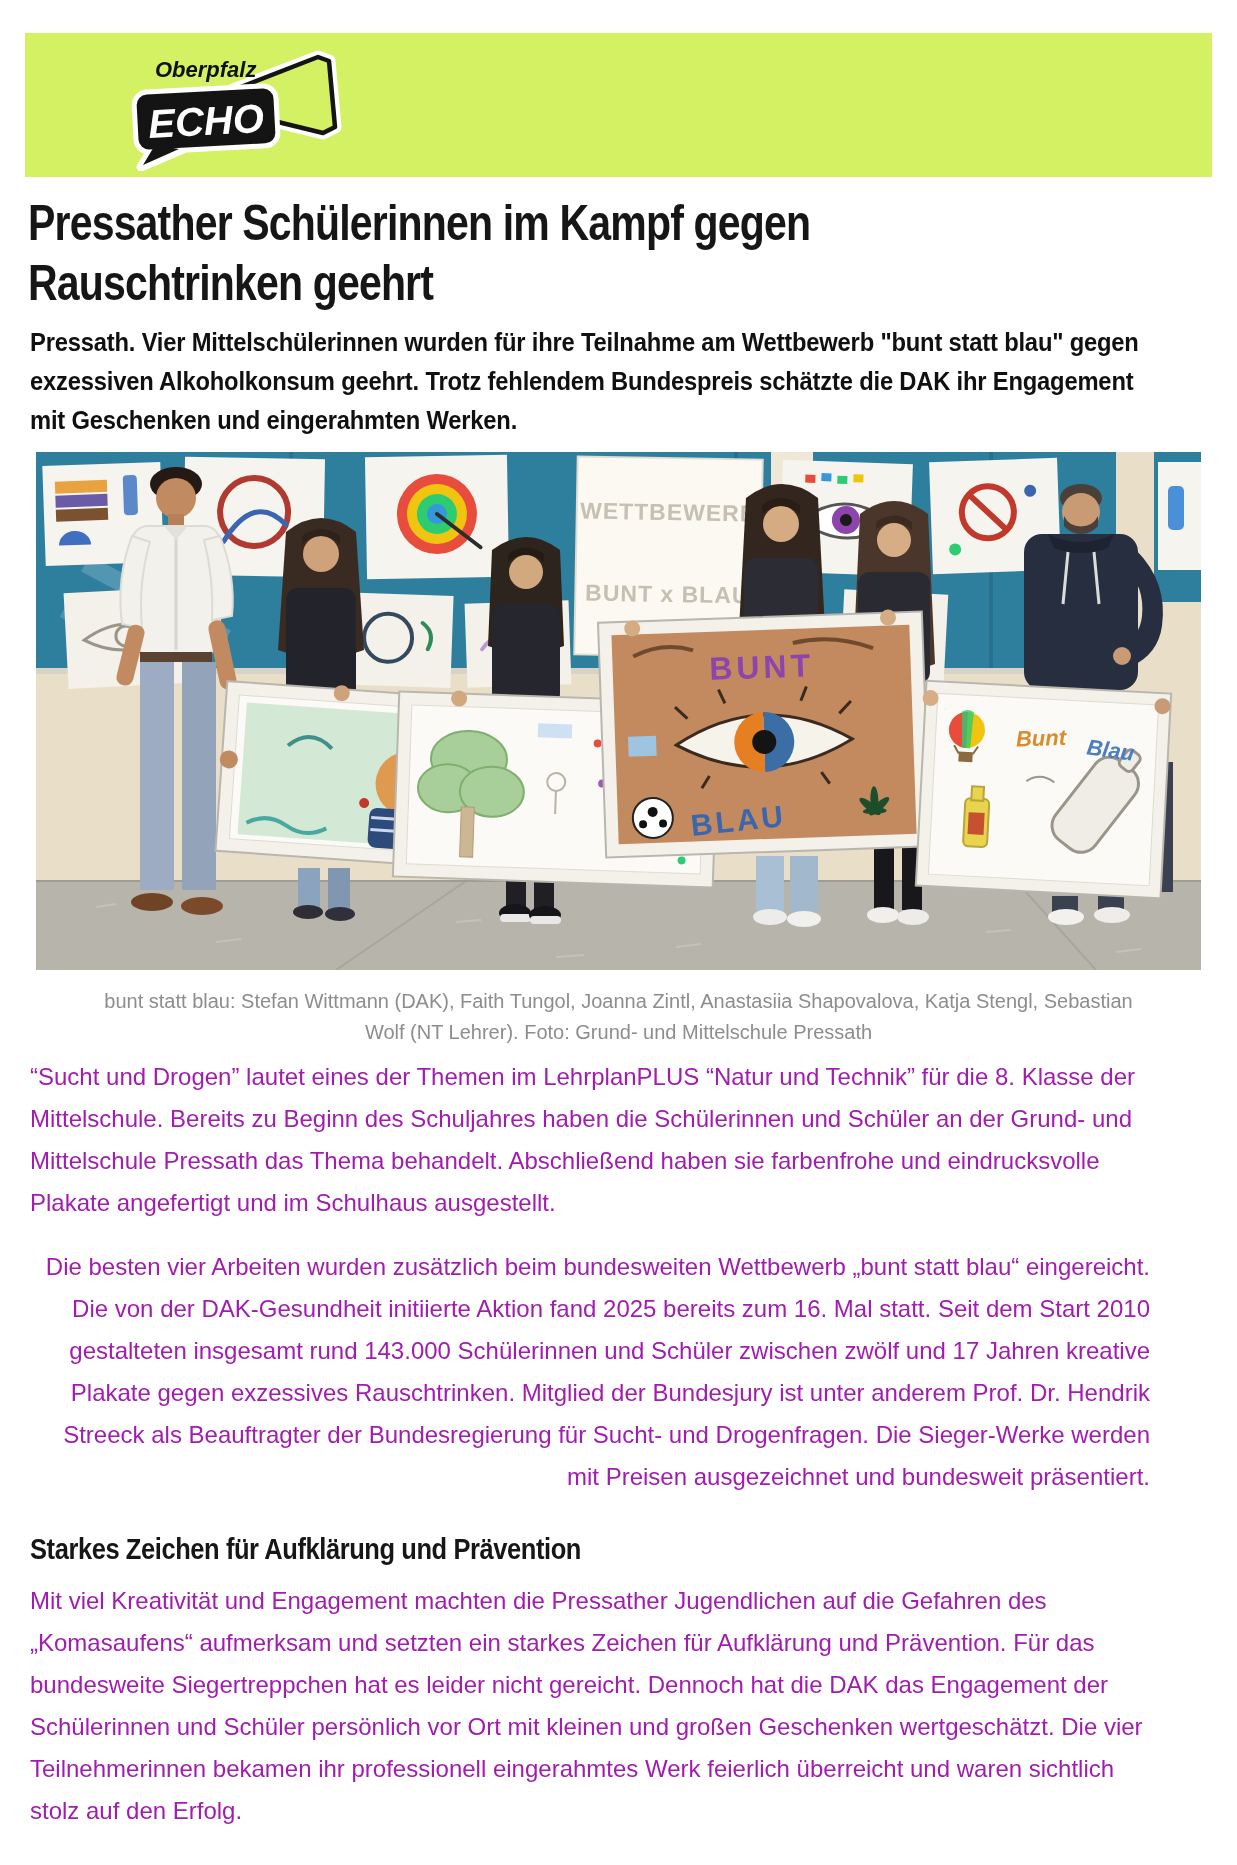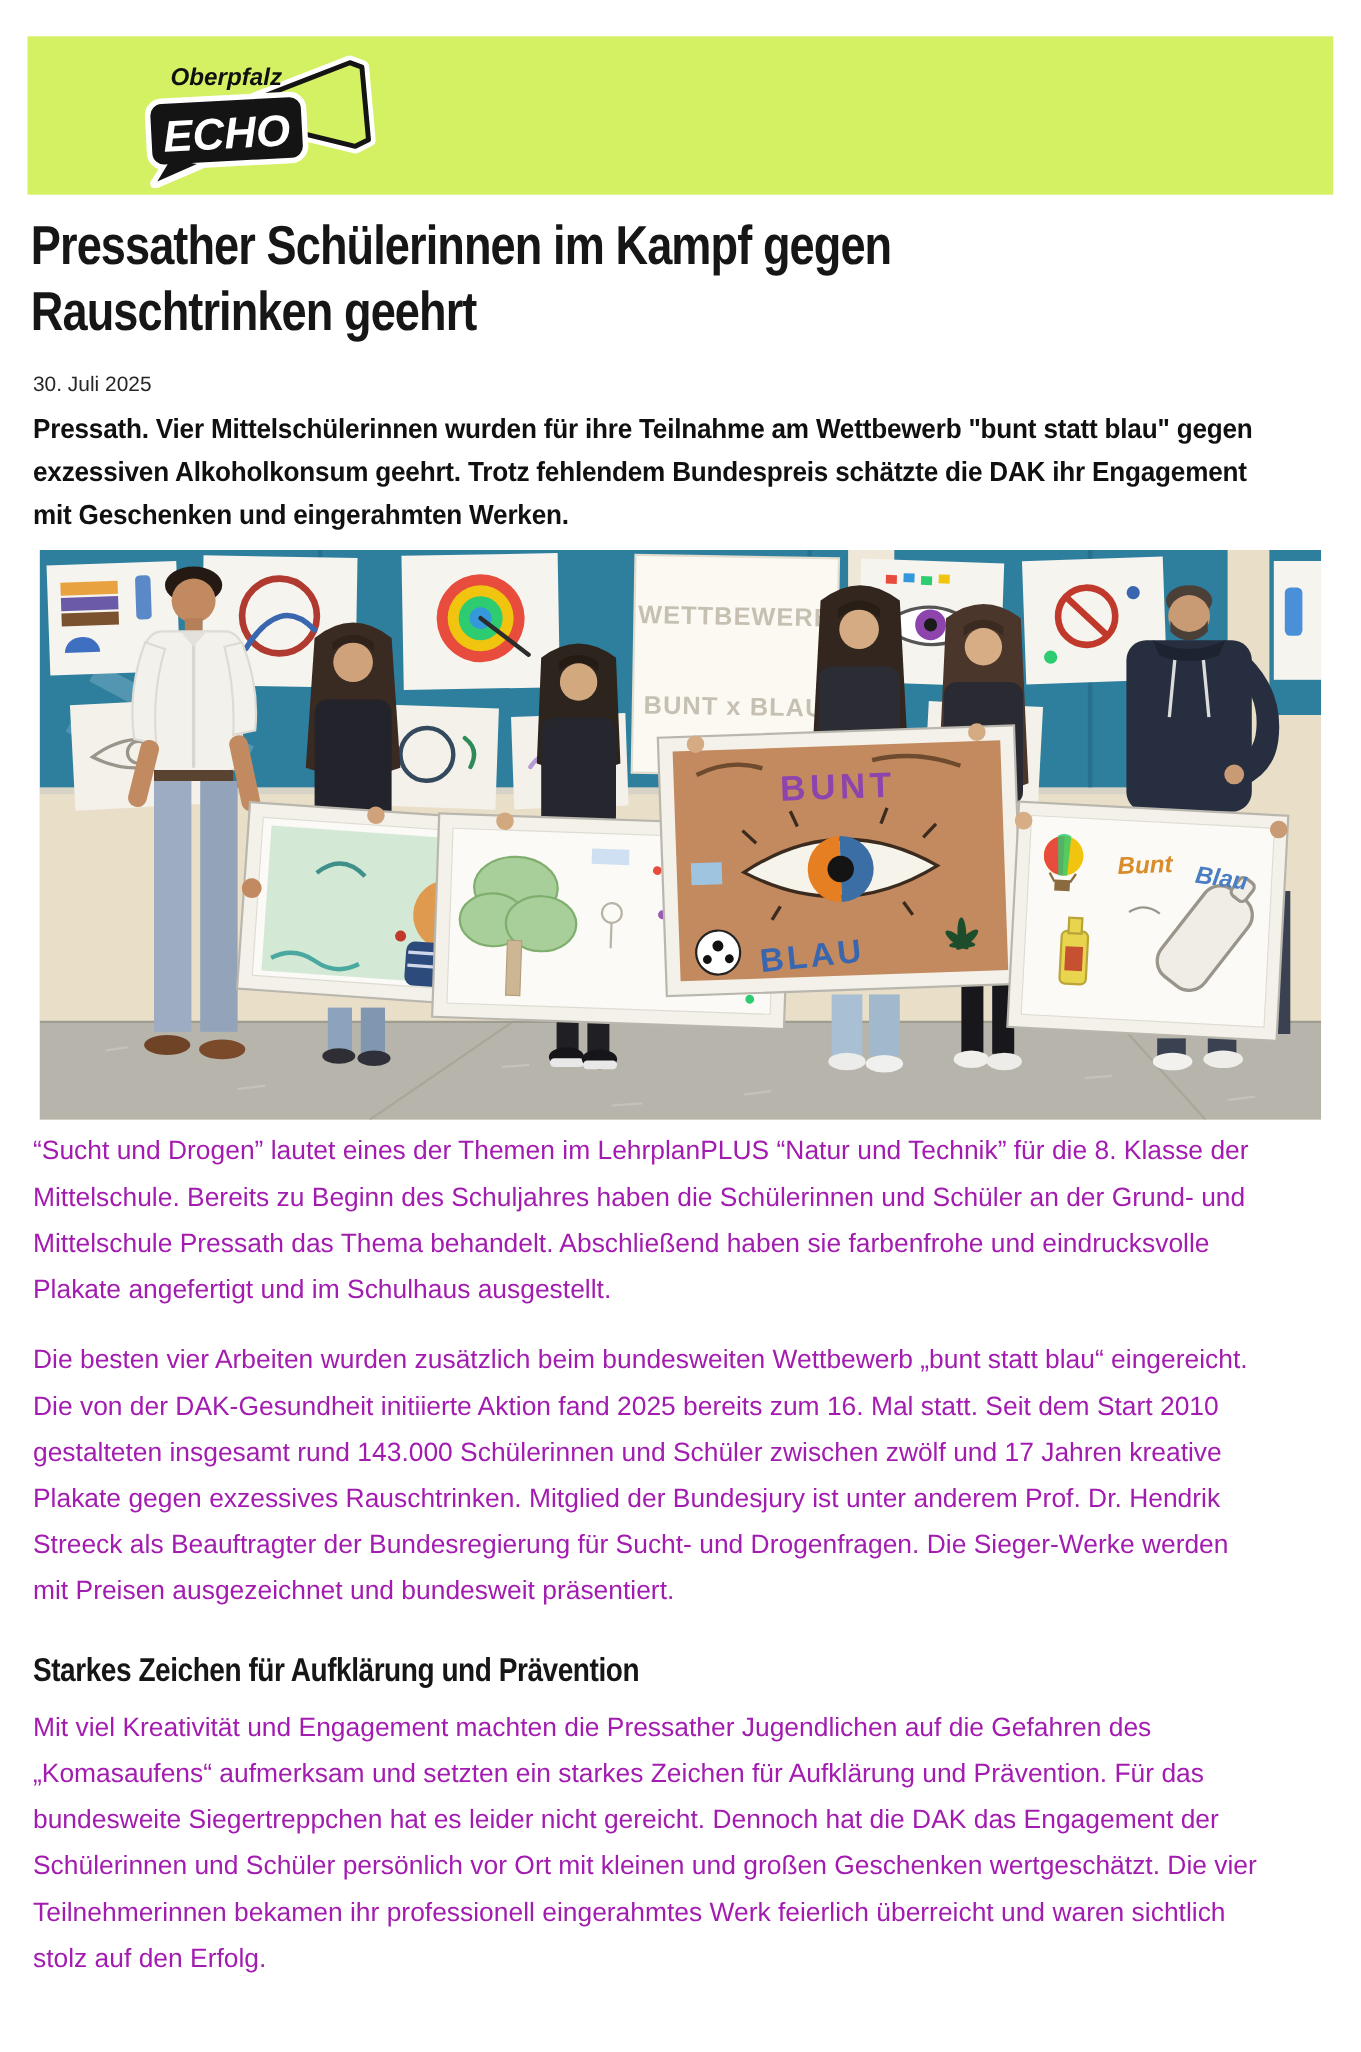--- a/index.html
+++ b/index.html
@@ -22,21 +22,21 @@
 
   
   figure{margin:12px 36px 0 36px;padding:0;}
   .photo{width:1165px;height:518px;overflow:hidden;background:#e9dfc9;}
   .photo svg{display:block;width:1165px;height:518px;}
   figcaption{margin:16px auto 0 auto;max-width:1070px;text-align:center;
              font-size:20px;line-height:31px;color:#8d8d8d;}
 
   
   .body{margin:8px 30px 0 30px;width:1120px;font-size:24px;line-height:42px;color:#a21caf;}
-  .body + .body{margin-top:22px;}
+  .body + .body{margin-top:22px;text-align:right;}
   h2{margin:34px 30px 0 30px;font-size:30px;font-weight:900;color:#161616;
      letter-spacing:-.5px;transform:scaleX(.85);transform-origin:left top;font-stretch:condensed;}
   .body.last{margin-top:14px;margin-bottom:8px;}
 
   svg text{font-family:"Liberation Sans","DejaVu Sans",sans-serif;}
 </style>
 </head>
 <body>
 
 <div class="page">
@@ -55,21 +55,20 @@
           <text x="93" y="90" text-anchor="middle" font-size="40" font-weight="900" font-style="italic" fill="#ffffff" letter-spacing="0">ECHO</text>
         </g>
         <path d="M42,100 L30,120 L66,104 Z" fill="#141414"></path>
         <text x="42" y="32" font-size="22" font-weight="900" font-style="italic" fill="#101010">Oberpfalz</text>
       </svg>
     </a>
   </header>
 
   <main>
     <h1>Pressather Schülerinnen im Kampf gegen Rauschtrinken geehrt</h1>
-    <div class="date">30. Juli 2025</div>
     <p class="lead">Pressath. Vier Mittelschülerinnen wurden für ihre Teilnahme am Wettbewerb "bunt statt blau" gegen exzessiven Alkoholkonsum geehrt. Trotz fehlendem Bundespreis schätzte die DAK ihr Engagement mit Geschenken und eingerahmten Werken.</p>
 
     <figure>
       <div class="photo">
         <svg viewBox="0 0 1165 518" preserveAspectRatio="none">
 
           <rect x="0" y="0" width="1165" height="518" fill="#e9dfc9"></rect>
           <g>
             <rect x="0" y="0" width="1080" height="216" fill="#2e7e9e"></rect>
             <rect x="1118" y="0" width="47" height="150" fill="#2e7e9e"></rect>
@@ -369,20 +368,21 @@
               </g>
               <path d="M990,330 q14,-10 28,0" fill="none" stroke="#9a958a" stroke-width="2"></path>
               <text x="978" y="296" font-size="22" font-weight="700" font-style="italic" fill="#d98c2b" transform="rotate(-5 978 296)">Bunt</text>
               <text x="1048" y="300" font-size="22" font-weight="700" font-style="italic" fill="#4a7ec2" transform="rotate(5 1048 300)">Blau</text>
               <circle cx="890" cy="252" r="8" fill="#d6ad85"></circle>
               <circle cx="1122" cy="248" r="8" fill="#c89b74"></circle>
             </g>
           </g>
         </svg>
       </div>
+      <figcaption>bunt statt blau: Stefan Wittmann (DAK), Faith Tungol, Joanna Zintl, Anastasiia Shapovalova, Katja Stengl, Sebastian Wolf (NT Lehrer). Foto: Grund- und Mittelschule Pressath</figcaption>
     </figure>
 
     <p class="body">“Sucht und Drogen” lautet eines der Themen im LehrplanPLUS “Natur und Technik” für die 8. Klasse der Mittelschule. Bereits zu Beginn des Schuljahres haben die Schülerinnen und Schüler an der Grund- und Mittelschule Pressath das Thema behandelt. Abschließend haben sie farbenfrohe und eindrucksvolle Plakate angefertigt und im Schulhaus ausgestellt.</p>
     <p class="body">Die besten vier Arbeiten wurden zusätzlich beim bundesweiten Wettbewerb „bunt statt blau“ eingereicht. Die von der DAK-Gesundheit initiierte Aktion fand 2025 bereits zum 16. Mal statt. Seit dem Start 2010 gestalteten insgesamt rund 143.000 Schülerinnen und Schüler zwischen zwölf und 17 Jahren kreative Plakate gegen exzessives Rauschtrinken. Mitglied der Bundesjury ist unter anderem Prof. Dr. Hendrik Streeck als Beauftragter der Bundesregierung für Sucht- und Drogenfragen. Die Sieger-Werke werden mit Preisen ausgezeichnet und bundesweit präsentiert.</p>
 
     <h2>Starkes Zeichen für Aufklärung und Prävention</h2>
 
     <p class="body last">Mit viel Kreativität und Engagement machten die Pressather Jugendlichen auf die Gefahren des „Komasaufens“ aufmerksam und setzten ein starkes Zeichen für Aufklärung und Prävention. Für das bundesweite Siegertreppchen hat es leider nicht gereicht. Dennoch hat die DAK das Engagement der Schülerinnen und Schüler persönlich vor Ort mit kleinen und großen Geschenken wertgeschätzt. Die vier Teilnehmerinnen bekamen ihr professionell eingerahmtes Werk feierlich überreicht und waren sichtlich stolz auf den Erfolg.</p>
   </main>
 </div>

